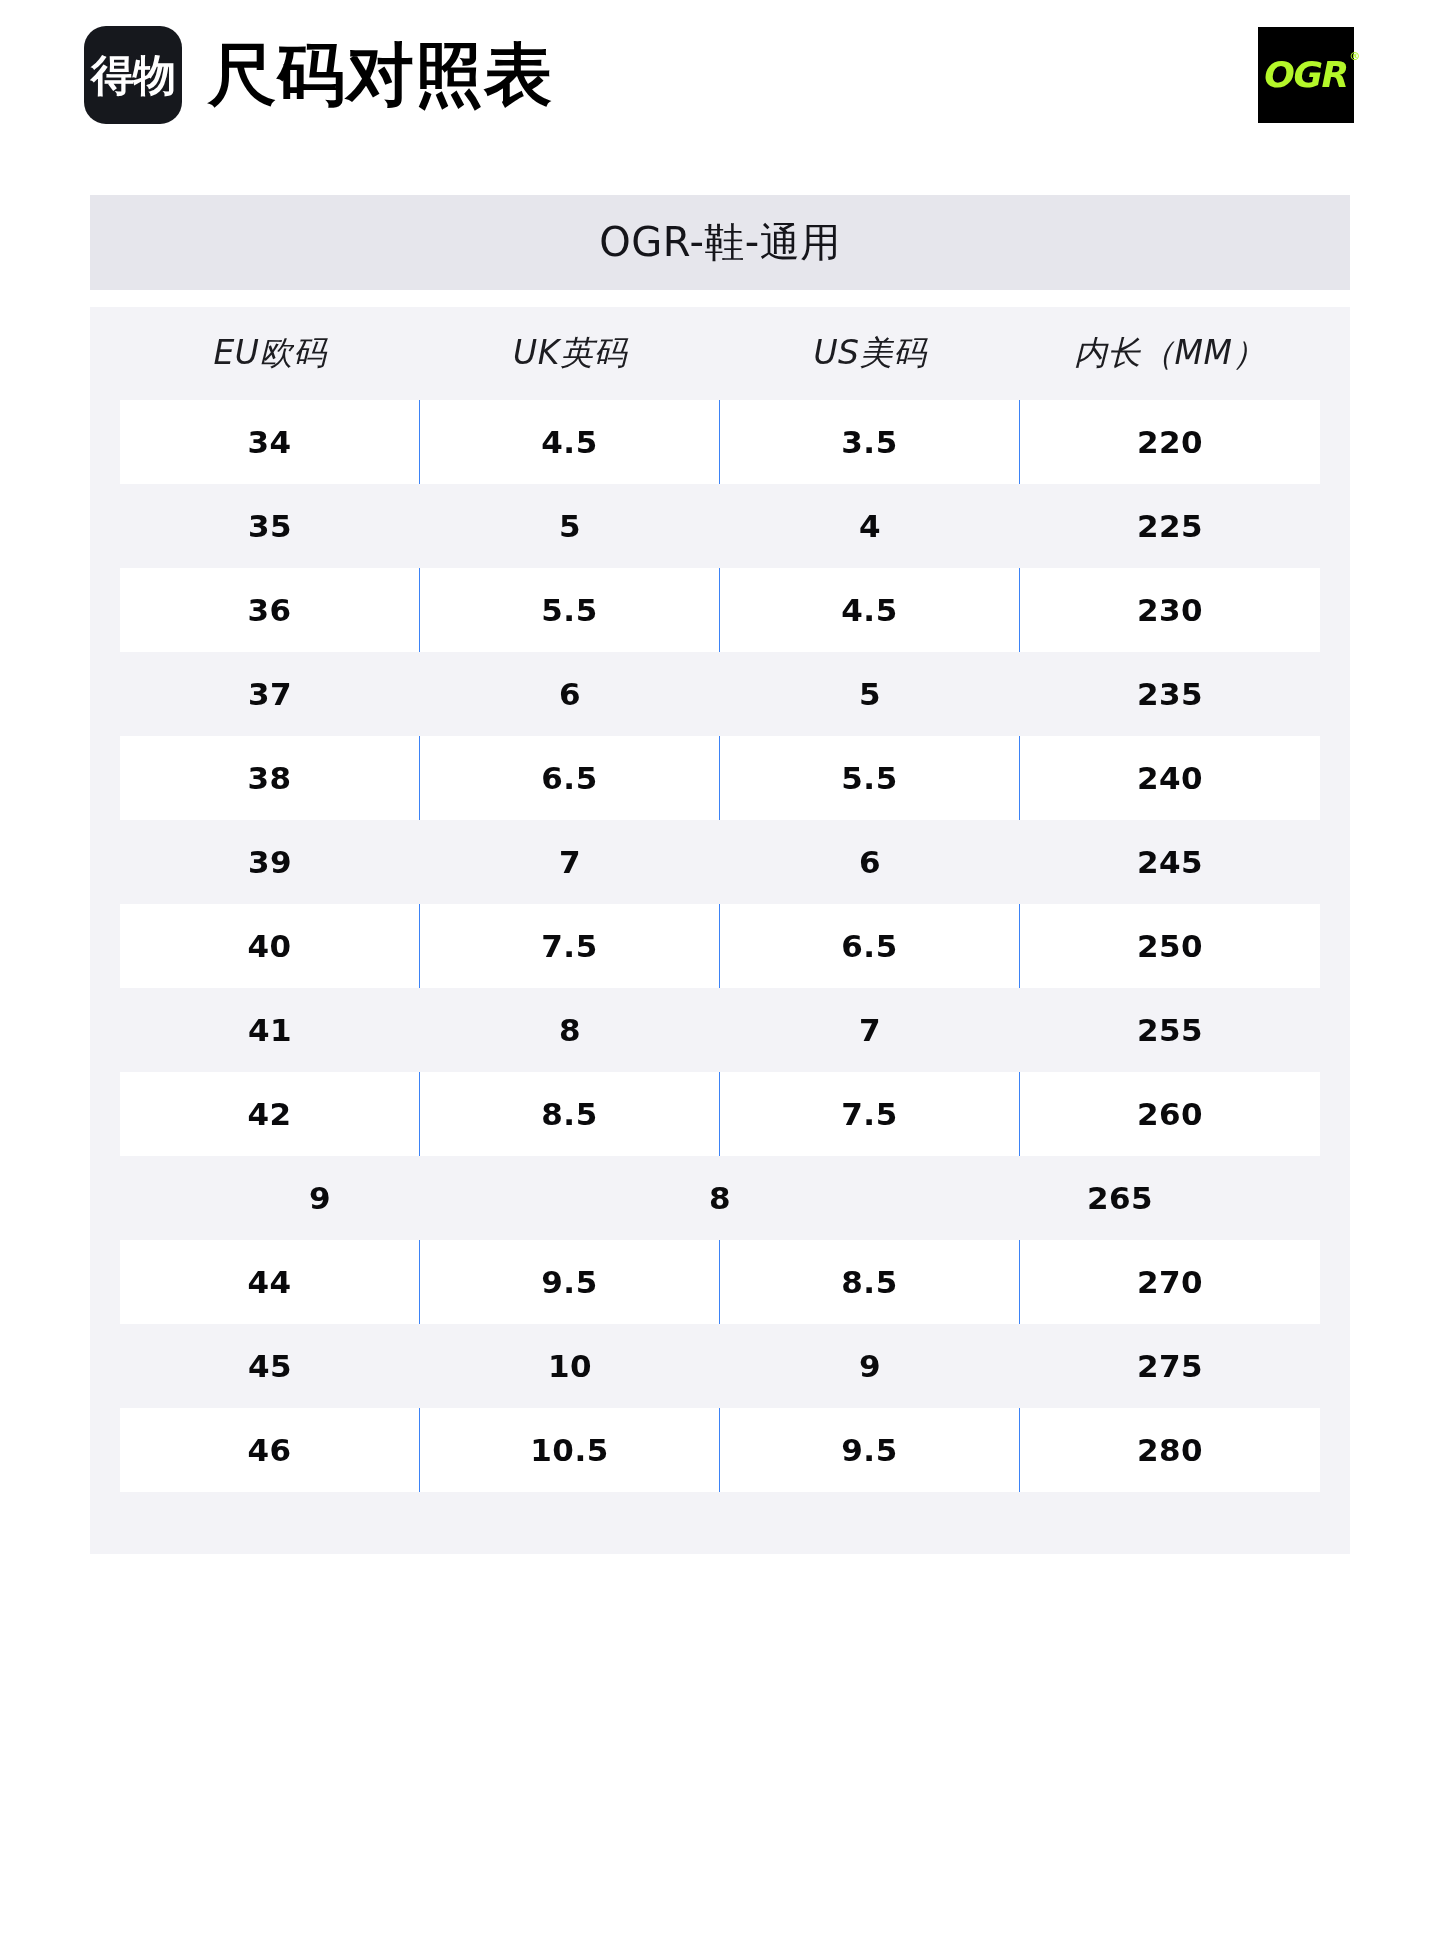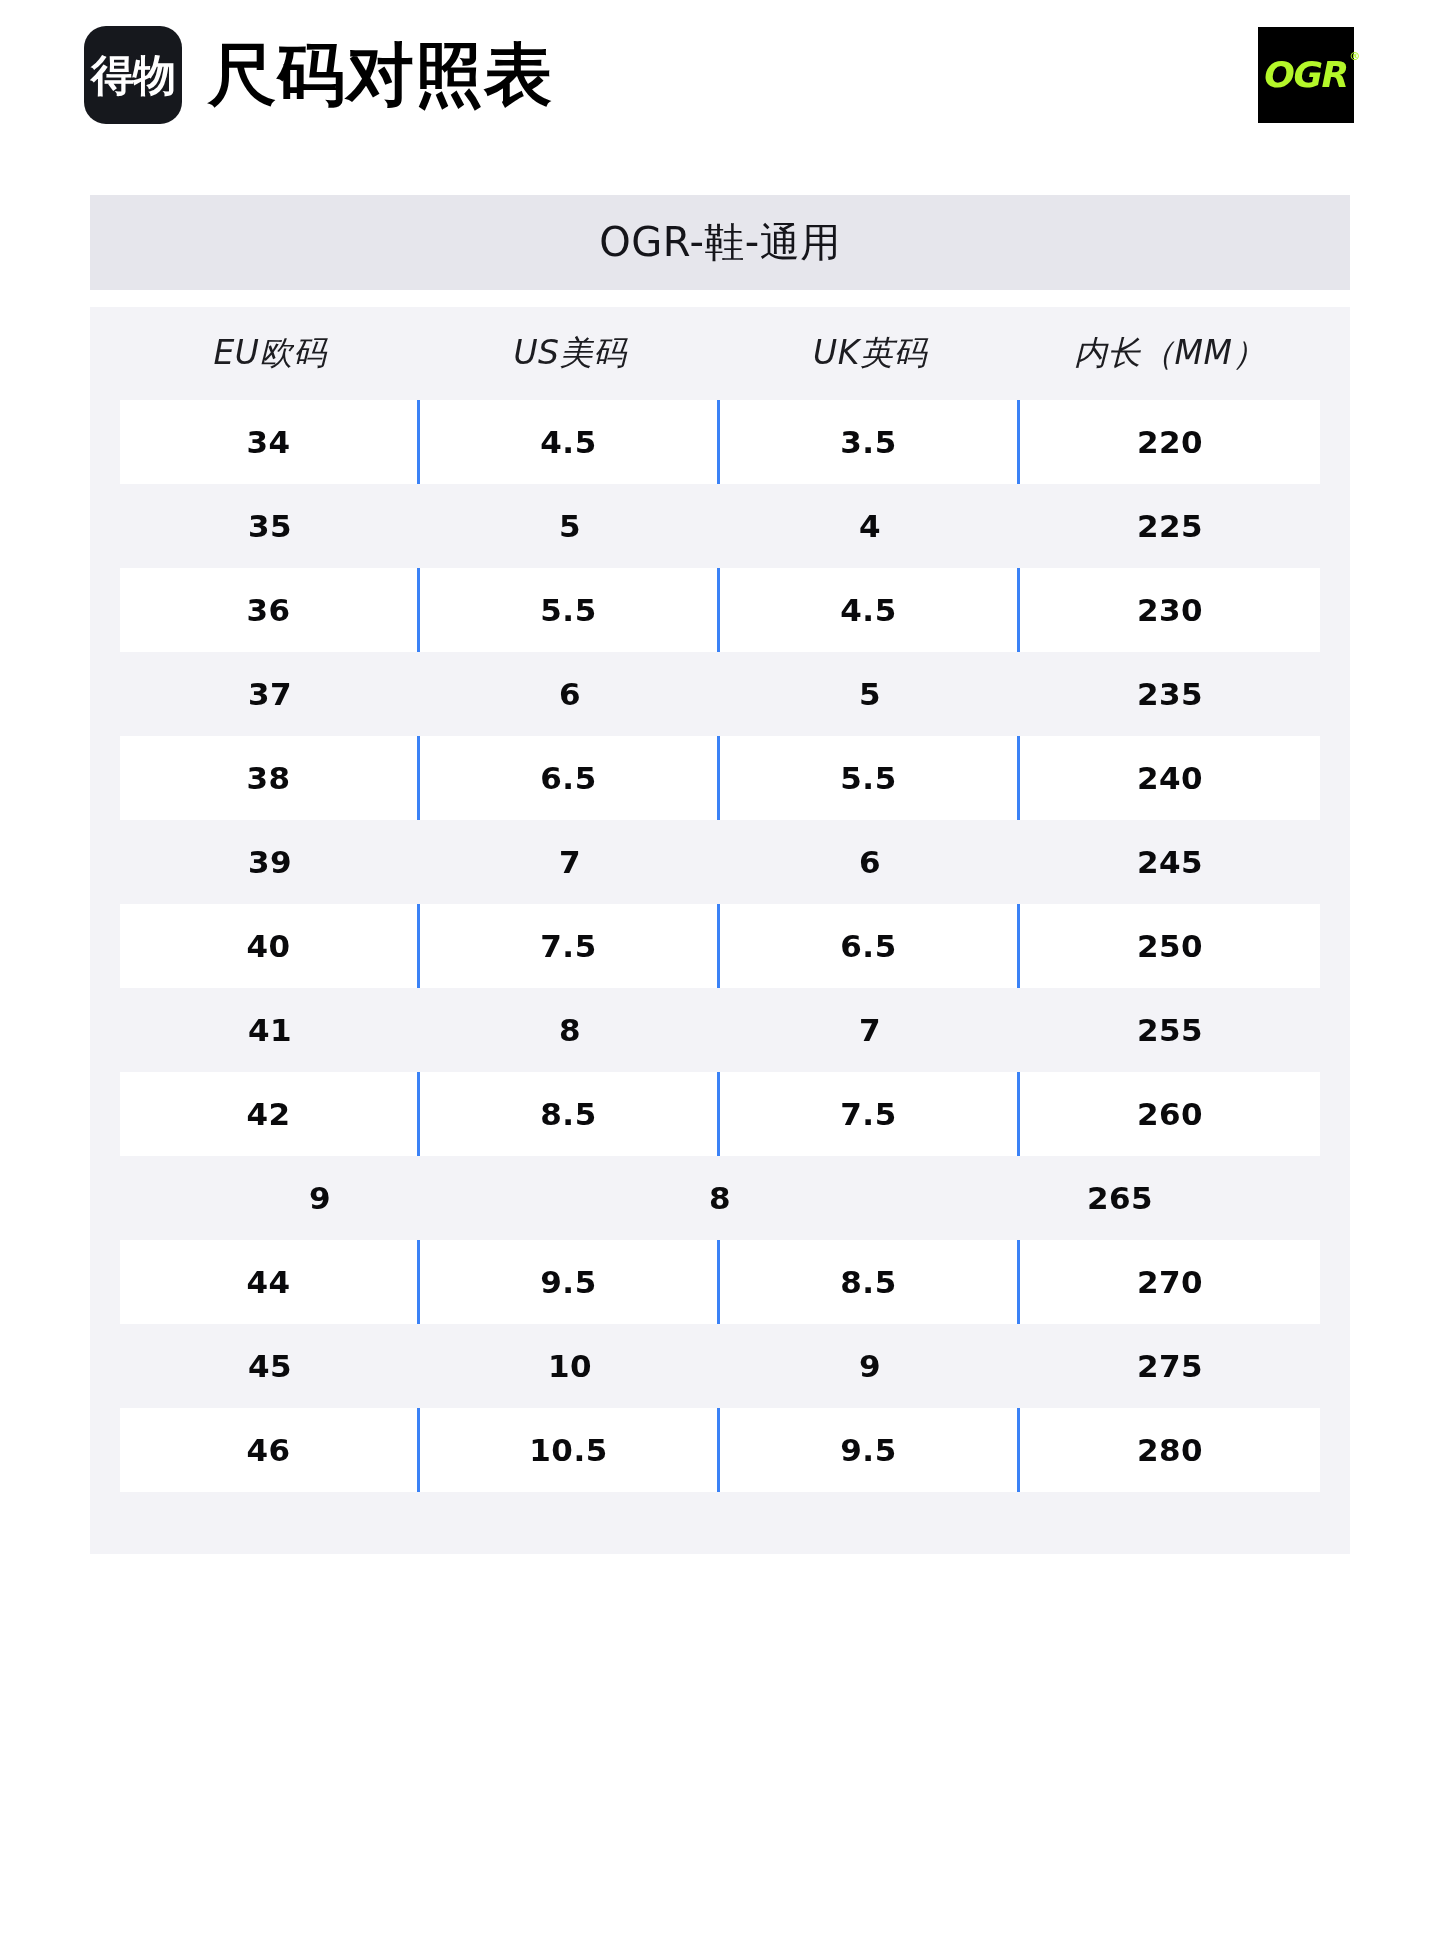--- a/index.html
+++ b/index.html
@@ -168,21 +168,21 @@
   .data-row .cell {
     font-size: 31px;
     font-weight: 700;
     color: #0a0a0c;
     letter-spacing: 0.5px;
     font-family: "DejaVu Sans", "Liberation Sans", sans-serif;
     height: 100%;
   }
   .data-row.row-filled .cell {
     background: #ffffff;
-    border-right: 3px solid #3b82f6;
+    border-right: 1px solid #3b82f6;
   }
   .data-row.row-filled .cell:last-child {
     border-right: none;
   }
   .data-row.row-plain .cell {
     background: transparent;
   }
 </style>
 </head>
 <body>
@@ -203,22 +203,22 @@
   </div>
 
   <div class="size-card">
 
     <div class="card-title">OGR-鞋-通用</div>
 
     <div class="card-body">
 
       <div class="grid-row header-row">
         <div class="cell">EU欧码</div>
+        <div class="cell">UK英码</div>
         <div class="cell">US美码</div>
-        <div class="cell">UK英码</div>
         <div class="cell">内长（MM）</div>
       </div>
 
       <div id="rows-container">
           <div class="grid-row data-row row-filled">
             <div class="cell">34</div>
             <div class="cell">4.5</div>
             <div class="cell">3.5</div>
             <div class="cell">220</div>
           </div>

